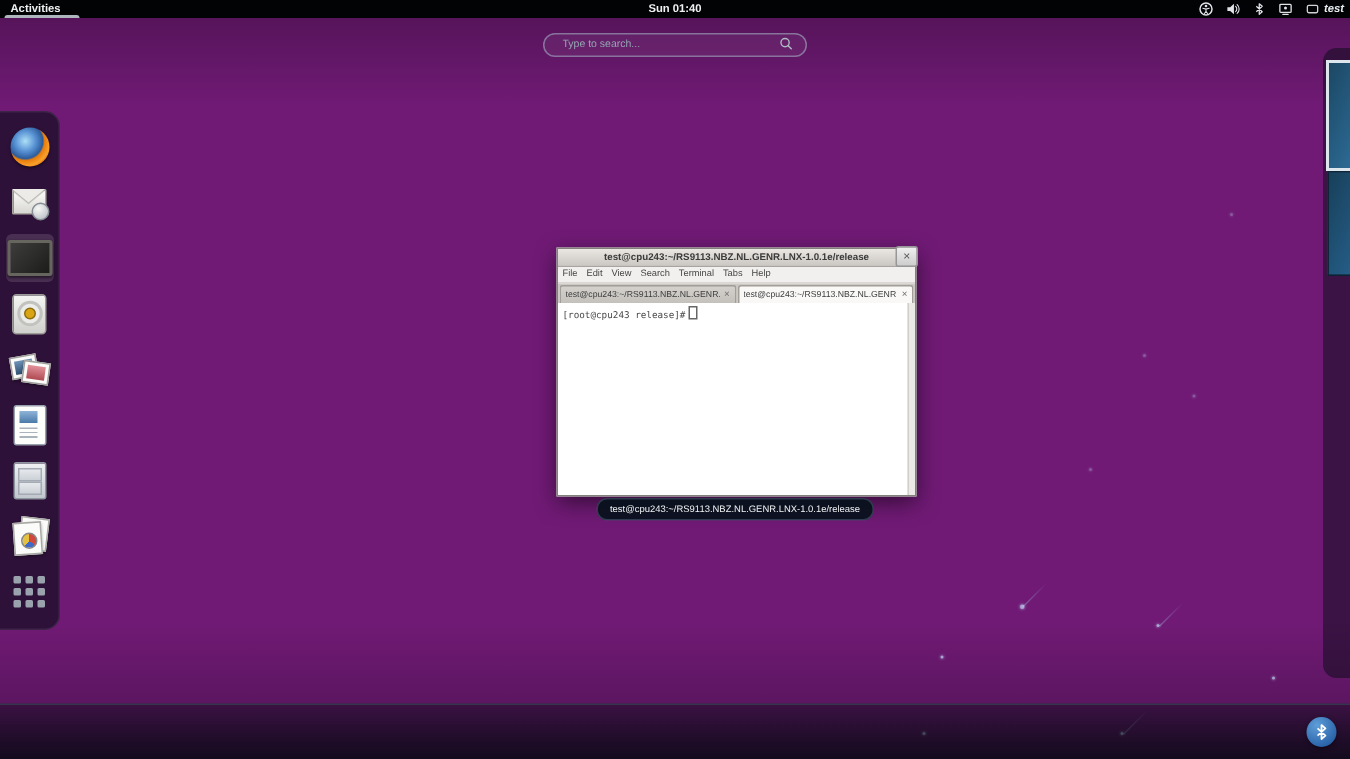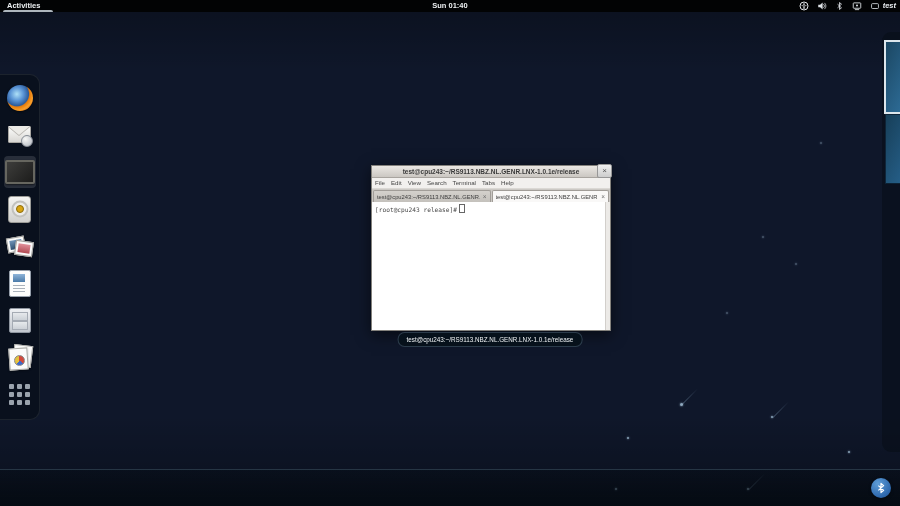--- a/index.html
+++ b/index.html
@@ -4,21 +4,21 @@
 <style>
   html,body{margin:0;padding:0;background:#000;}
   .screen{
     position:relative;width:900px;height:506px;overflow:hidden;
     font-family:"Liberation Sans",sans-serif;
     background:
       radial-gradient(ellipse 600px 380px at 72% 42%, rgba(64,136,186,0.28), transparent 65%),
       repeating-linear-gradient(57deg, rgba(255,255,255,0.035) 0 2px, transparent 2px 26px),
       repeating-linear-gradient(57deg, rgba(0,0,0,0.05) 0 7px, transparent 7px 41px),
       linear-gradient(100deg,#122e43 0%,#163a52 30%,#1a4763 55%,#215ا80 75%,#27618b 100%);
-    background-color:#0f172a;
+    background-color:#701a75;
   }
   .vignette{position:absolute;inset:0;pointer-events:none;
     background:linear-gradient(rgba(0,0,0,0.28),transparent 14%,transparent 82%,rgba(0,0,0,0.30));}
 
   
   .top-bar{position:absolute;left:0;top:0;width:900px;height:12px;background:#020304;z-index:30;}
   .activities{position:absolute;left:0;top:0;height:12px;line-height:12px;padding:0 7px;
     color:#eef1f3;font-size:7.5px;font-weight:bold;}
   .activities::after{content:"";position:absolute;left:3px;bottom:0;width:50px;height:2px;
     background:rgba(205,214,222,0.85);border-radius:2px 2px 0 0;}
@@ -208,20 +208,29 @@
         <span>
           <svg width="10" height="10" viewBox="0 0 16 16">
               <rect x="2.5" y="4.2" width="11" height="7.8" rx="1.5" fill="none" stroke="#cdd3d8" stroke-width="1.4"></rect>
             </svg>
         </span>
         <span class="user-name">test</span>
       </div>
     </div>
   </div>
 
+  <div class="search-wrap">
+    <input class="search-input" type="text" placeholder="Type to search..." style="">
+    <span class="search-glass">
+      <svg width="10" height="10" viewBox="0 0 16 16">
+          <circle cx="7" cy="7" r="4.4" fill="none" stroke="#aeb9c2" stroke-width="1.5"></circle>
+          <path d="M10.4 10.4 L13.6 13.6" stroke="#aeb9c2" stroke-width="1.6" stroke-linecap="round"></path>
+        </svg>
+    </span>
+  </div>
 
   <div class="dash">
     <div class="dock-item">
       <div class="icon-firefox"></div>
     </div>
     <div class="dock-item">
       <div class="icon-evolution">
         <div class="env"></div>
           <div class="flap"></div>
           <div class="clockface"></div>

